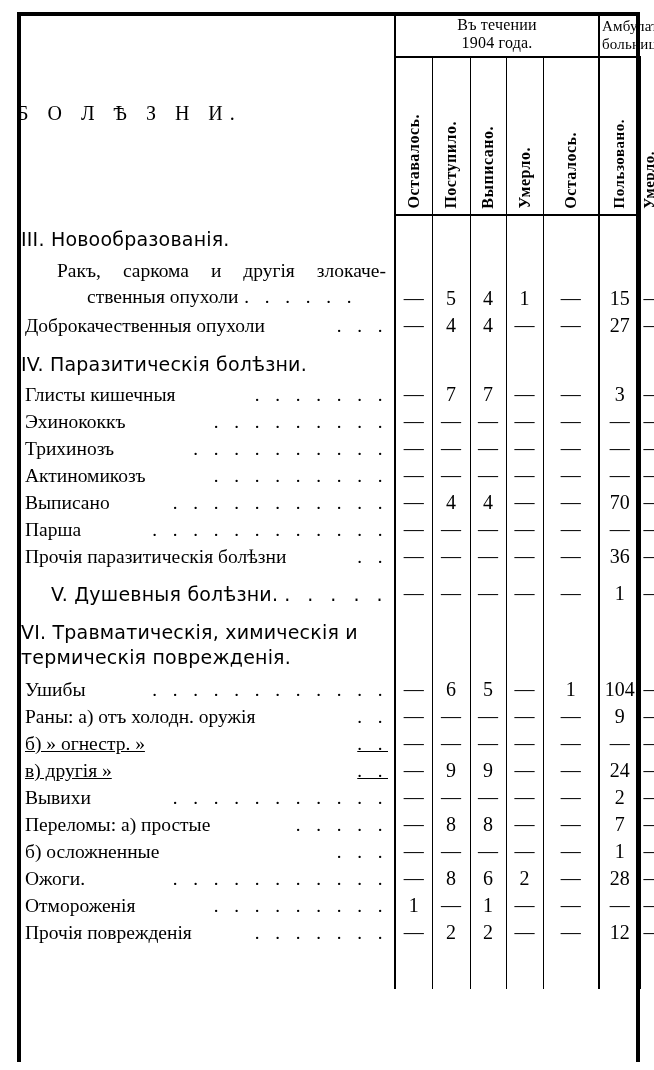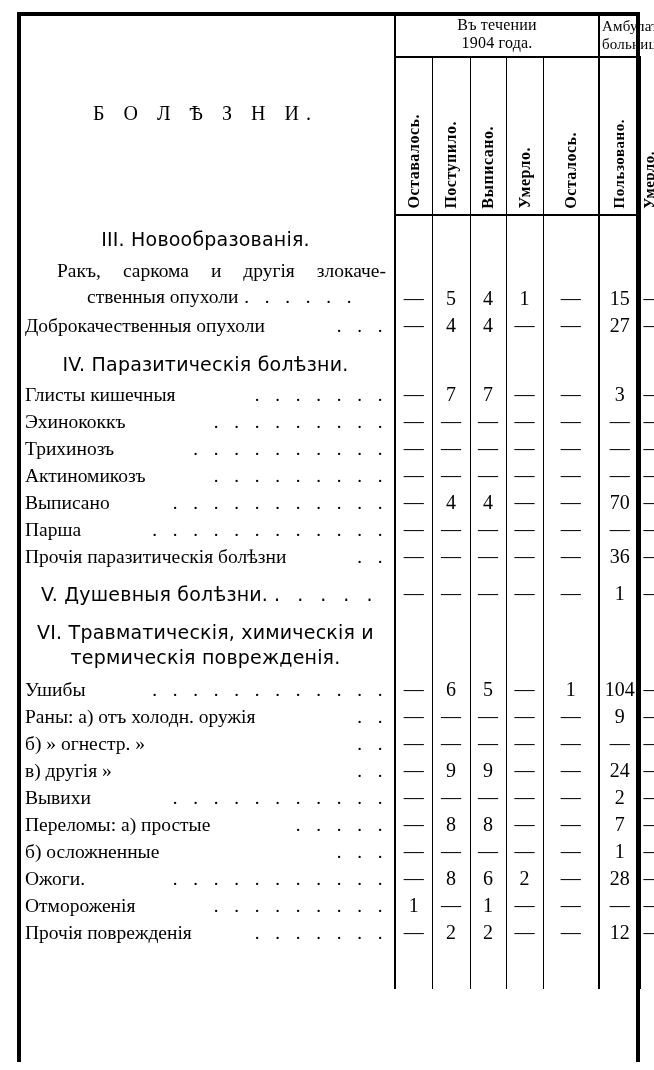--- a/index.html
+++ b/index.html
@@ -62,21 +62,21 @@
     padding: 4px 2px 3px 2px !important;
     border-bottom: 2px solid #000;
     vertical-align: top !important;
   }
   .hd-group.small {
     font-size: 15px;
     line-height: 1.18;
     padding-top: 6px !important;
   }
   .hd-title {
-    text-align: center;
+    text-align: left;
     font-size: 20px;
     letter-spacing: 7px;
     padding-bottom: 0 !important;
     vertical-align: middle !important;
   }
   .hd-vert {
     height: 150px;
     text-align: center;
     vertical-align: bottom !important;
     padding-bottom: 6px !important;
@@ -115,31 +115,30 @@
     white-space: nowrap;
   }
 
   .dash { font-size: 20px; }
 
   
   td.sect {
     font-size: 19px;
     font-weight: bold;
     font-family: "DejaVu Sans", "Liberation Sans", sans-serif;
-    text-align: center;
     padding: 13px 4px 7px 4px !important;
     letter-spacing: 0.2px;
     vertical-align: bottom !important;
   }
   td.sect.two {
     line-height: 1.35;
     padding: 12px 4px 6px 4px !important;
   }
   td.sect.inline {
-    text-align: center;
+    text-align: right;
     padding: 12px 6px 3px 14px !important;
   }
 
   
   .ldr {
     display: inline-block;
     letter-spacing: 5.5px;
     font-size: 19px;
     padding-left: 6px;
   }
@@ -161,21 +160,21 @@
     display: block;
     text-align: justify;
     text-align-last: justify;
     padding-right: 2px;
   }
   .wrap2 .l2 {
     display: block;
     padding-left: 30px;
   }
 
-  .indent1 { padding-left: 70px !important; }
+  .indent1 { padding-left: 70px !important; text-decoration: underline; }
   .indent2 { padding-left: 104px !important; }
 
   .spacer-td { height: 42px; }
 </style>
 </head>
 <body>
 
 <div id="page">
 
   <div id="frame"></div>

